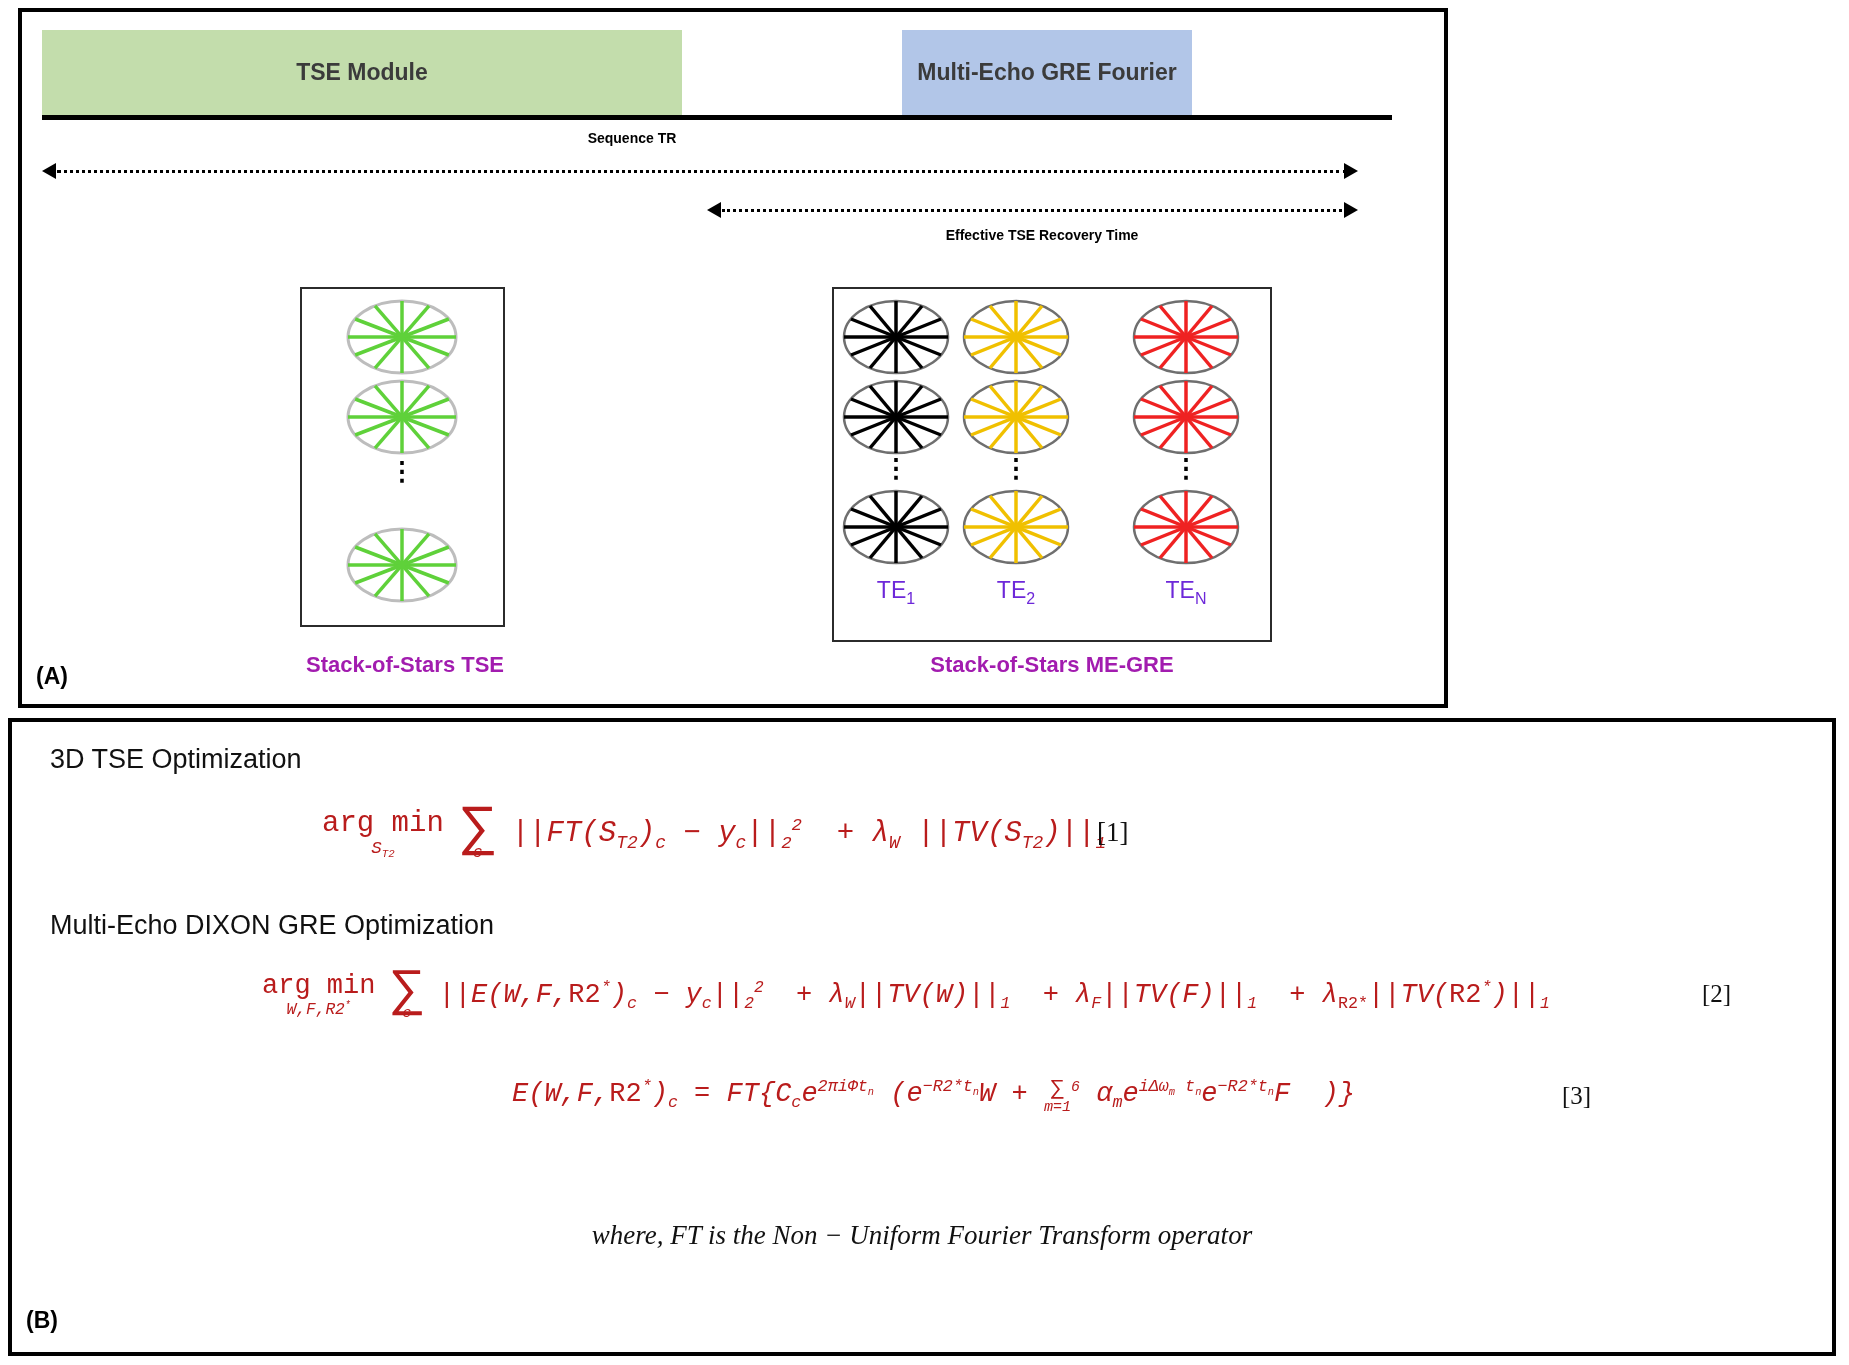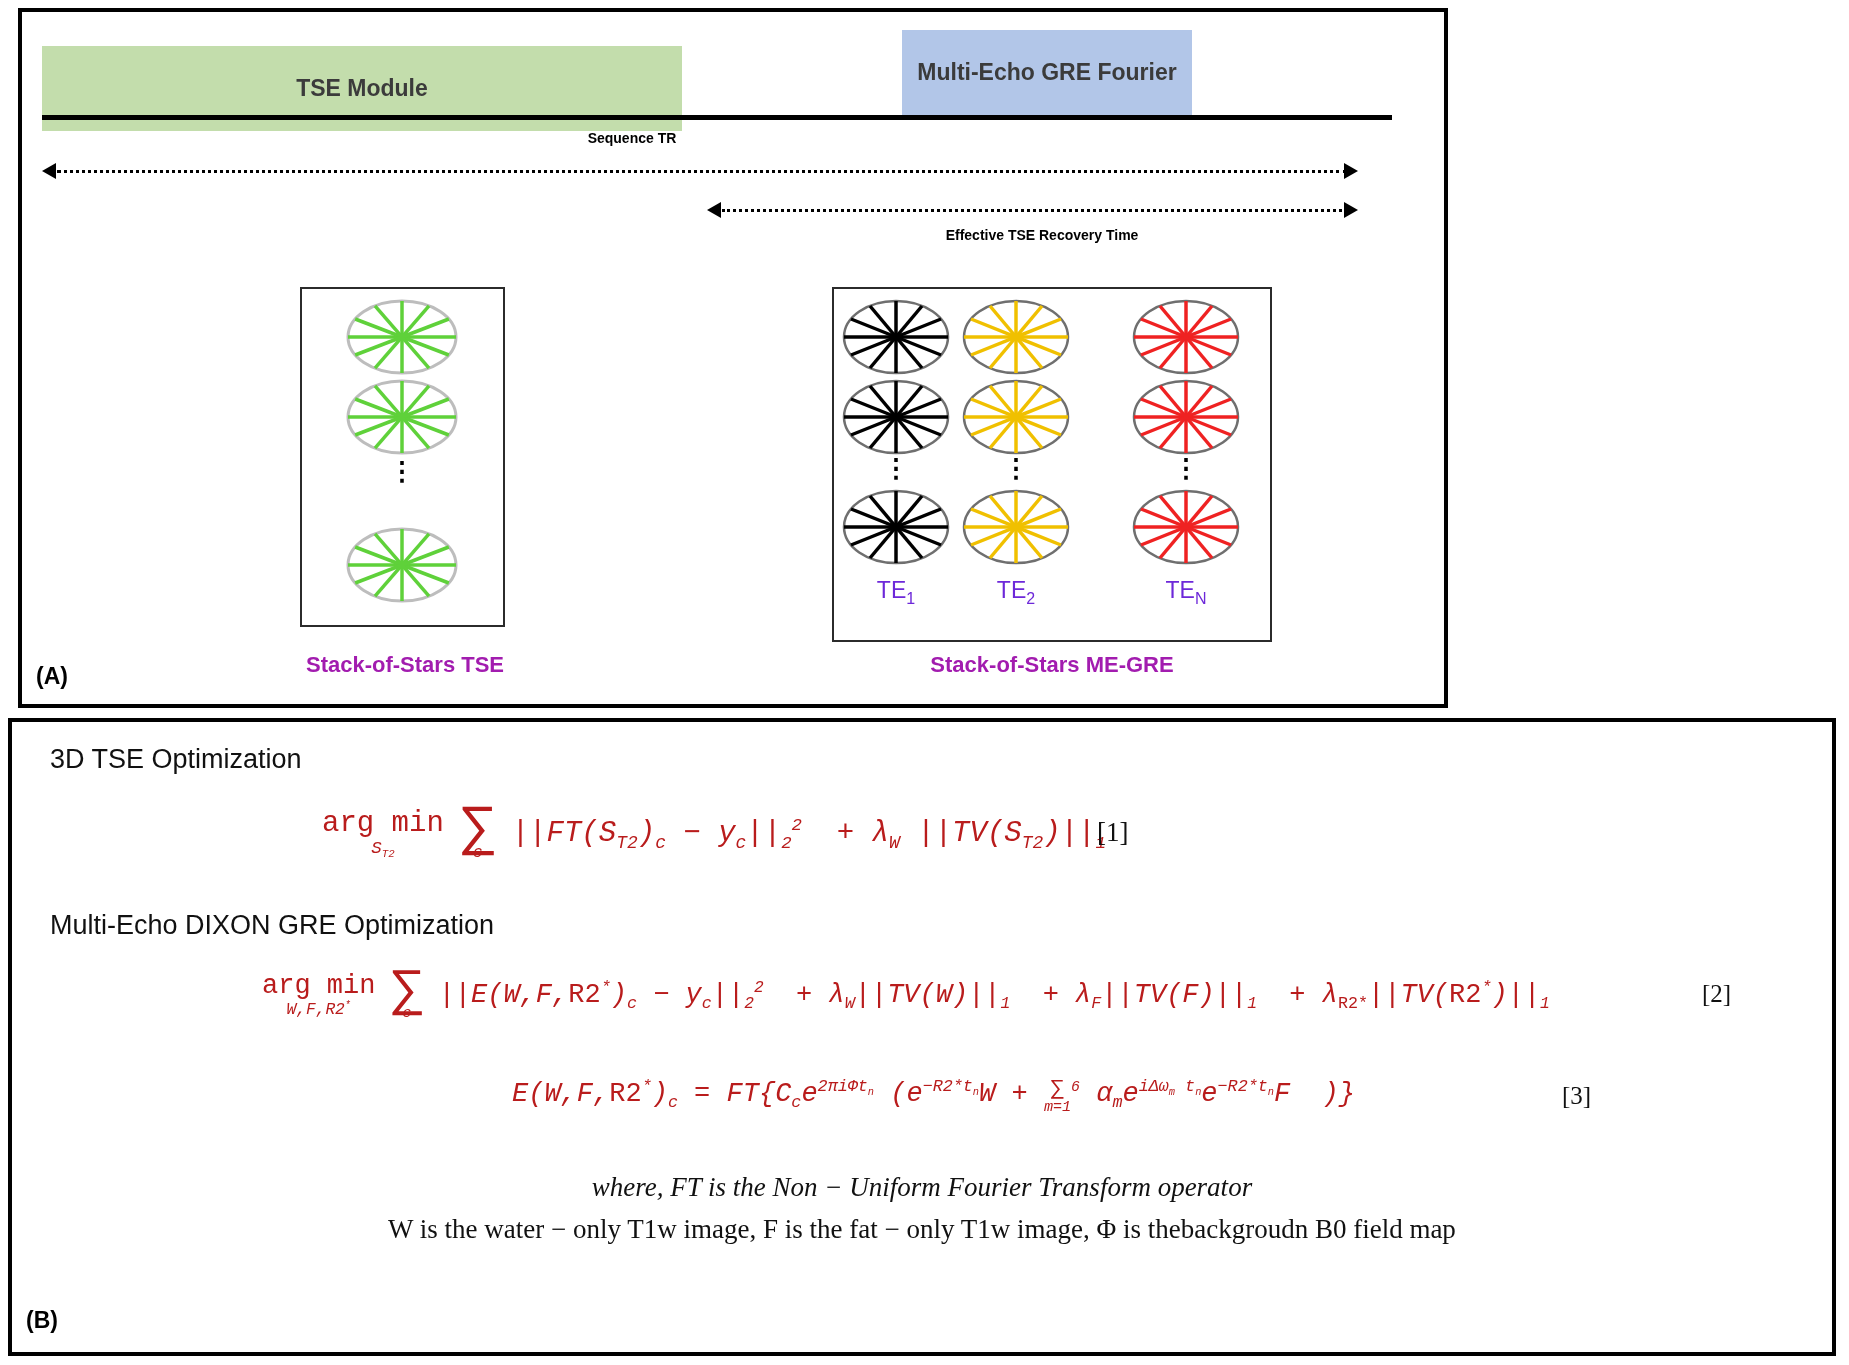--- a/index.html
+++ b/index.html
@@ -55,21 +55,20 @@
     font-size: 23px;
     color: #3b3b3b;
     line-height: 1.2;
   }
   #tse-module {
     left: 20px;
     top: 18px;
     width: 640px;
     height: 85px;
     background: #c3ddac;
-    margin-top: 16px;
   }
   #gre-module {
     left: 880px;
     top: 18px;
     width: 290px;
     height: 85px;
     background: #b2c6e8;
   }
   #timeline-rule {
     position: absolute;
@@ -184,20 +183,21 @@
   }
   .stack-sum .sub { font-size: 0.55em; display: block; line-height: 1; font-style: italic; }
   .norm-sub { font-size: 0.6em; vertical-align: sub; font-style: italic;}
   .norm-sup { font-size: 0.6em; vertical-align: super; font-style: italic;}
   .where-line {
     position: absolute;
     font-family: "Liberation Serif", serif;
     color: #111;
     text-align: center;
     white-space: nowrap;
+    margin-top: 48px;
   }
 </style>
 </head>
 <body>
 
 <div id="panel-a">
 
   <div class="panel-label" style="left:14px; bottom:14px;">(A)</div>
 
   <div class="module-box" id="tse-module">
@@ -414,14 +414,13 @@
     <span>&nbsp;+&nbsp;λ<sub class="up" style="font-style:normal">R2*</sub>||<span style="font-style:italic">TV</span>(<span class="up">R2</span><sup>*</sup>)||<span class="norm-sub">1</span></span>
   </div>
   <div class="tag" style="left:1690px; top:258px; font-size:25px;">[2]</div>
 
   <div class="eq" style="left:500px; top:352px; font-size:27px;">
     <span>E(W,F,<span class="up">R2</span><sup>*</sup>)<sub>c</sub> = <span style="font-style:italic">FT</span>{C<sub>c</sub>e<sup>2πiΦt<sub>n</sub></sup> (e<sup>−R2*t<sub>n</sub></sup>W + <span class="stack-sum" style="font-size:0.8em;">∑<span class="sub" style="font-size:0.7em;">m=1</span></span><sup style="font-size:0.55em;">6</sup> α<sub>m</sub>e<sup>iΔω<sub>m</sub>&nbsp;t<sub>n</sub></sup>e<sup>−R2*t<sub>n</sub></sup>F&nbsp;&nbsp;)}</span>
   </div>
   <div class="tag" style="left:1550px; top:360px; font-size:25px;">[3]</div>
 
   <div class="where-line" style="left:0; top:450px; width:100%; font-size:27px; font-style:italic;">where, FT is the Non − Uniform Fourier Transform operator</div>
-  <div class="where-line" style="left:0; top:492px; width:100%; font-size:27px;">W is the water − only T1w image, F is the fat − only T1w image, Φ is thebackgroudn B0 field map</div>
 </div>
 
 </body></html>

